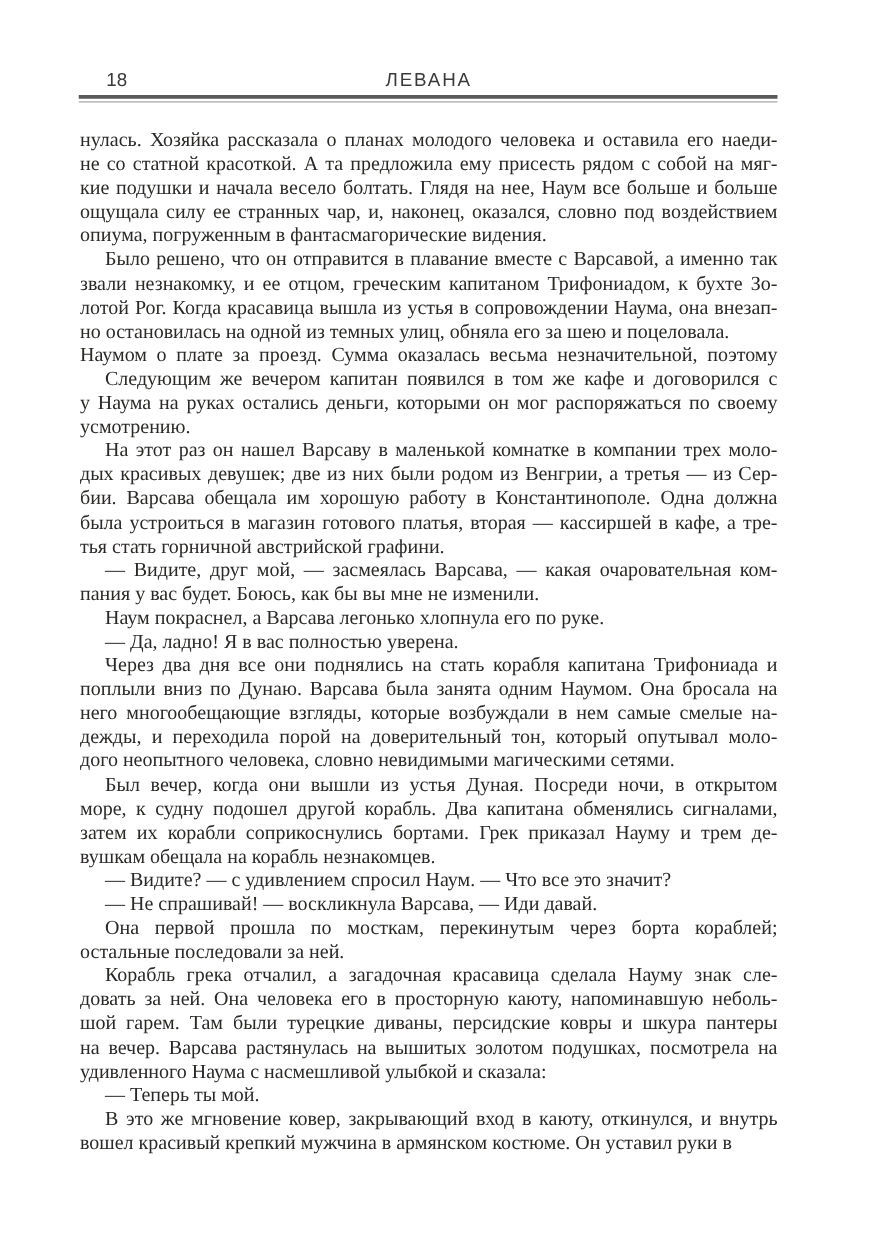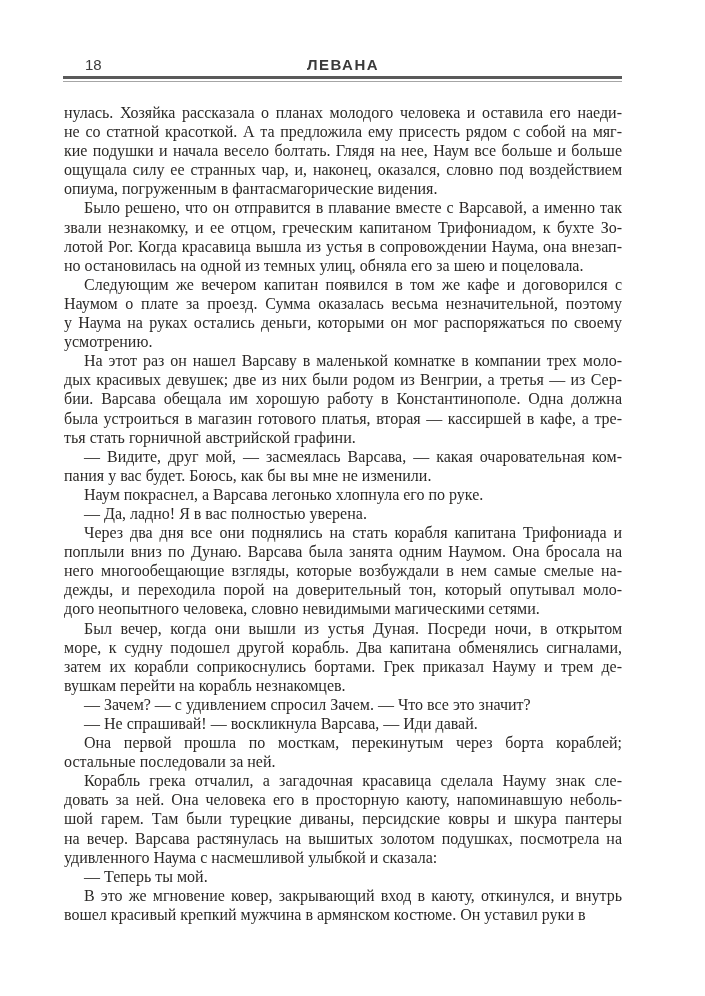--- a/index.html
+++ b/index.html
@@ -38,21 +38,20 @@
   .running-title {
     position: absolute;
     left: 0;
     right: 0;
     bottom: 1px;
     text-align: center;
     font-family: "Liberation Sans", "DejaVu Sans", sans-serif;
     font-size: 15px;
     letter-spacing: 1.5px;
     color: var(--header-text, #3a3a3a);
-    font-weight: bold;
   }
   .header-rule {
     position: absolute;
     left: 63px;
     top: 64px;
     width: 559px;
     height: 2px;
     border-top: 3px solid var(--rule-dark, #5a5a5a);
     border-bottom: 1px solid var(--rule-light, #a6a6a6);
   }
@@ -95,43 +94,43 @@
   <div class="page-text">
       <div class="line">нулась. Хозяйка рассказала о планах молодого человека и оставила его наеди-</div>
       <div class="line">не со статной красоткой. А та предложила ему присесть рядом с собой на мяг-</div>
       <div class="line">кие подушки и начала весело болтать. Глядя на нее, Наум все больше и больше</div>
       <div class="line">ощущала силу ее странных чар, и, наконец, оказался, словно под воздействием</div>
       <div class="line para-end">опиума, погруженным в фантасмагорические видения.</div>
       <div class="line indent">Было решено, что он отправится в плавание вместе с Варсавой, а именно так</div>
       <div class="line">звали незнакомку, и ее отцом, греческим капитаном Трифониадом, к бухте Зо-</div>
       <div class="line">лотой Рог. Когда красавица вышла из устья в сопровождении Наума, она внезап-</div>
       <div class="line para-end">но остановилась на одной из темных улиц, обняла его за шею и поцеловала.</div>
+      <div class="line">Наумом о плате за проезд. Сумма оказалась весьма незначительной, поэтому</div>
       <div class="line indent">Следующим же вечером капитан появился в том же кафе и договорился с</div>
-      <div class="line">Наумом о плате за проезд. Сумма оказалась весьма незначительной, поэтому</div>
       <div class="line">у Наума на руках остались деньги, которыми он мог распоряжаться по своему</div>
       <div class="line para-end">усмотрению.</div>
       <div class="line indent">На этот раз он нашел Варсаву в маленькой комнатке в компании трех моло-</div>
       <div class="line">дых красивых девушек; две из них были родом из Венгрии, а третья — из Сер-</div>
       <div class="line">бии. Варсава обещала им хорошую работу в Константинополе. Одна должна</div>
       <div class="line">была устроиться в магазин готового платья, вторая — кассиршей в кафе, а тре-</div>
       <div class="line para-end">тья стать горничной австрийской графини.</div>
       <div class="line indent">— Видите, друг мой, — засмеялась Варсава, — какая очаровательная ком-</div>
       <div class="line para-end">пания у вас будет. Боюсь, как бы вы мне не изменили.</div>
       <div class="line indent para-end">Наум покраснел, а Варсава легонько хлопнула его по руке.</div>
       <div class="line indent para-end">— Да, ладно! Я в вас полностью уверена.</div>
       <div class="line indent">Через два дня все они поднялись на стать корабля капитана Трифониада и</div>
       <div class="line">поплыли вниз по Дунаю. Варсава была занята одним Наумом. Она бросала на</div>
       <div class="line">него многообещающие взгляды, которые возбуждали в нем самые смелые на-</div>
       <div class="line">дежды, и переходила порой на доверительный тон, который опутывал моло-</div>
       <div class="line para-end">дого неопытного человека, словно невидимыми магическими сетями.</div>
       <div class="line indent">Был вечер, когда они вышли из устья Дуная. Посреди ночи, в открытом</div>
       <div class="line">море, к судну подошел другой корабль. Два капитана обменялись сигналами,</div>
       <div class="line">затем их корабли соприкоснулись бортами. Грек приказал Науму и трем де-</div>
-      <div class="line para-end">вушкам перейти на корабль незнакомцев.</div>
-      <div class="line indent para-end">— Зачем? — с удивлением спросил Зачем. — Что все это значит?</div>
+      <div class="line para-end">вушкам обещала на корабль незнакомцев.</div>
+      <div class="line indent para-end">— Видите? — с удивлением спросил Наум. — Что все это значит?</div>
       <div class="line indent para-end">— Не спрашивай! — воскликнула Варсава, — Иди давай.</div>
       <div class="line indent">Она первой прошла по мосткам, перекинутым через борта кораблей;</div>
       <div class="line para-end">остальные последовали за ней.</div>
       <div class="line indent">Корабль грека отчалил, а загадочная красавица сделала Науму знак сле-</div>
       <div class="line">довать за ней. Она человека его в просторную каюту, напоминавшую неболь-</div>
       <div class="line">шой гарем. Там были турецкие диваны, персидские ковры и шкура пантеры</div>
       <div class="line">на вечер. Варсава растянулась на вышитых золотом подушках, посмотрела на</div>
       <div class="line para-end">удивленного Наума с насмешливой улыбкой и сказала:</div>
       <div class="line indent para-end">— Теперь ты мой.</div>
       <div class="line indent">В это же мгновение ковер, закрывающий вход в каюту, откинулся, и внутрь</div>

